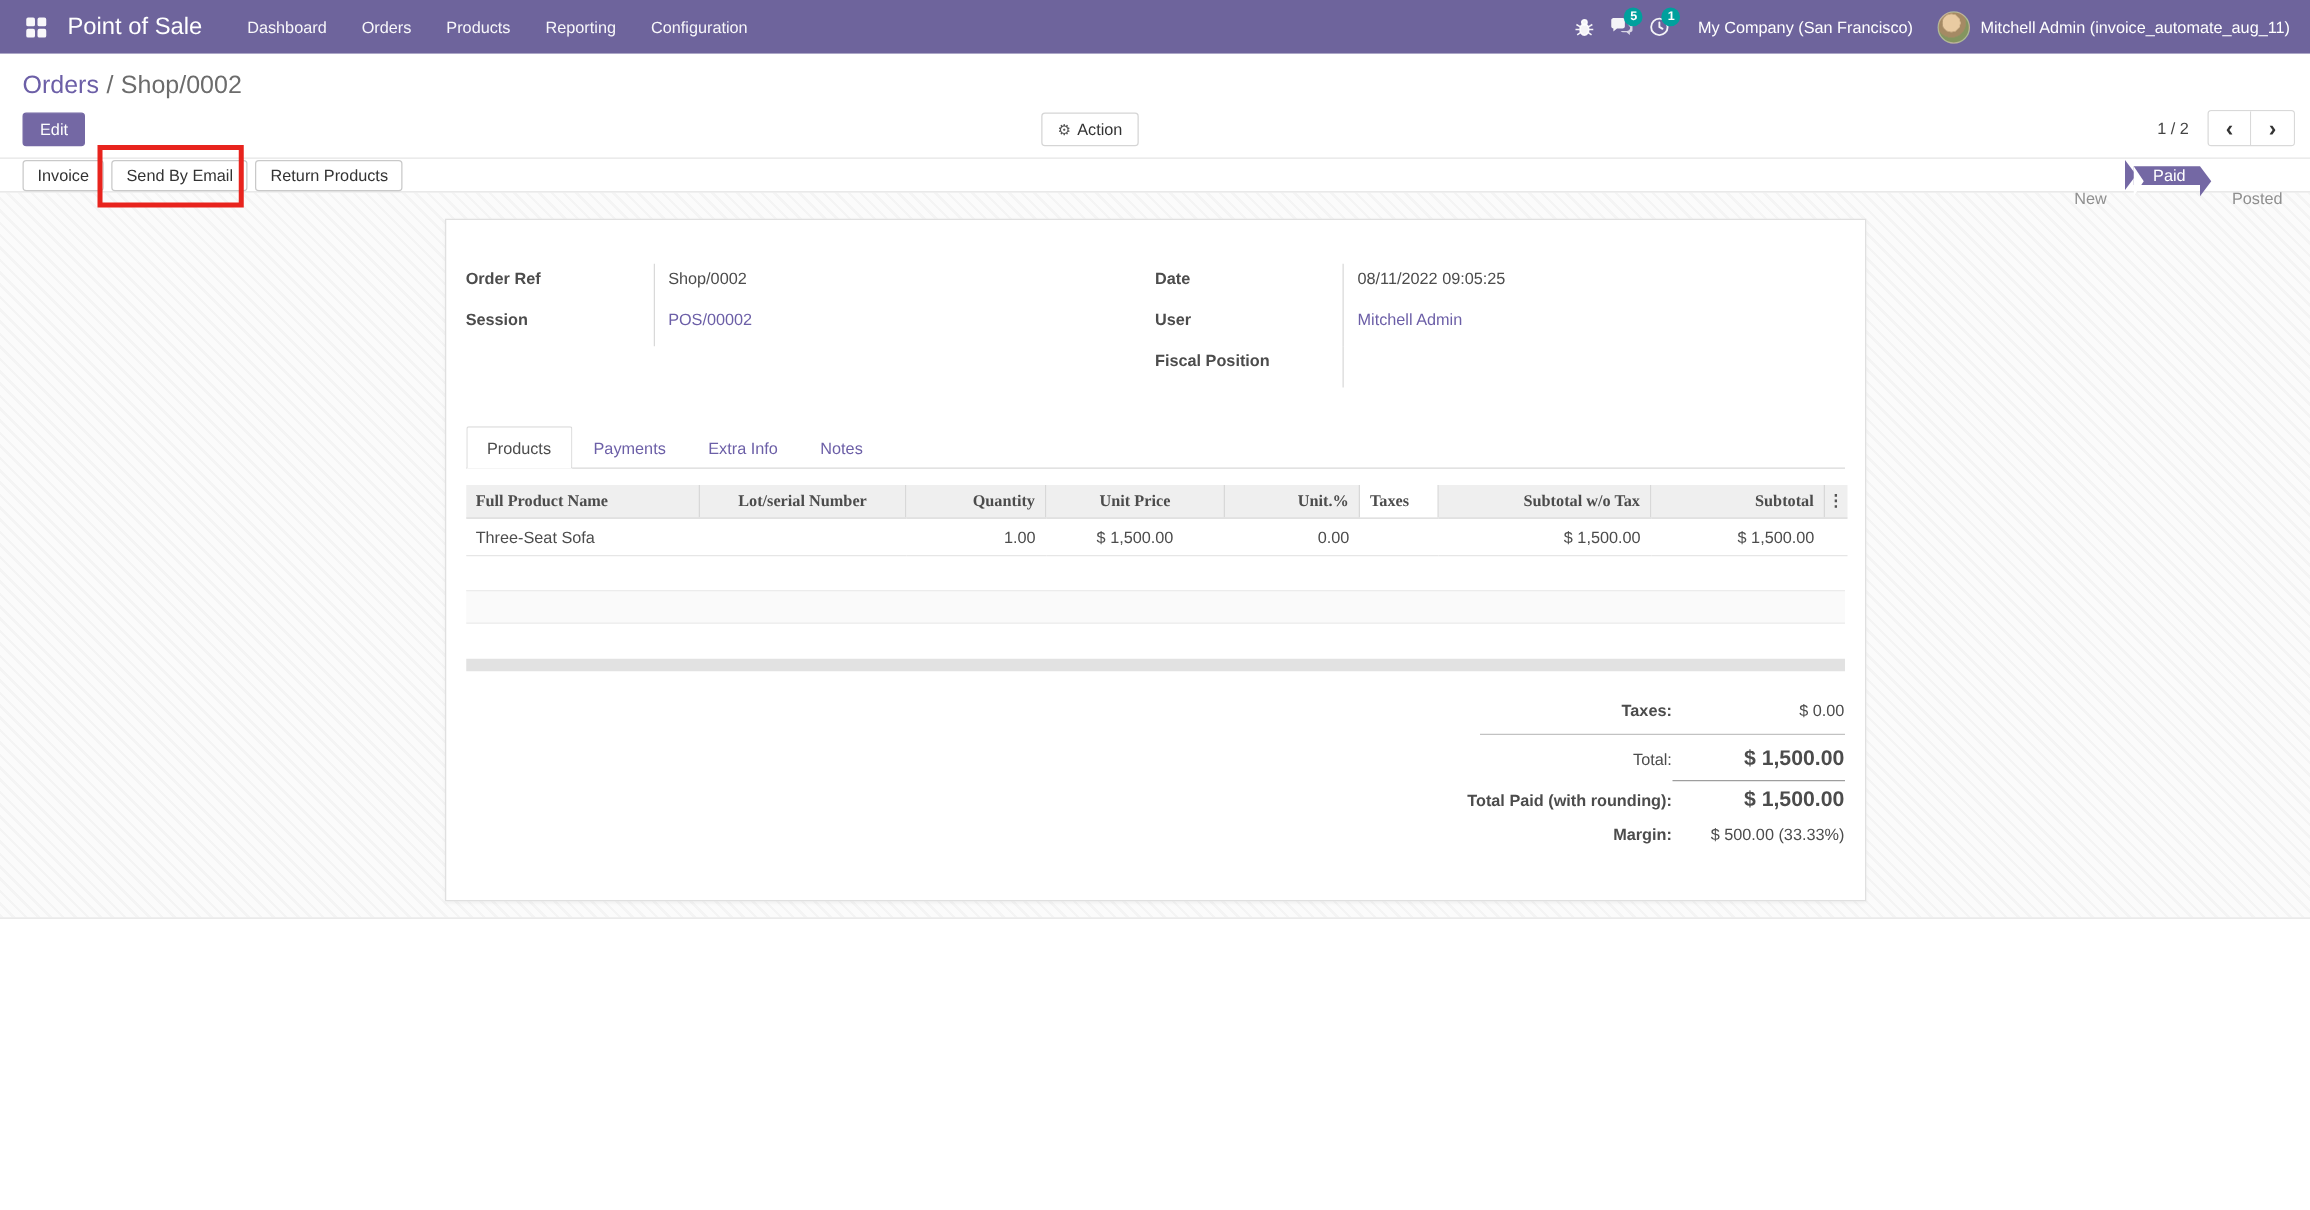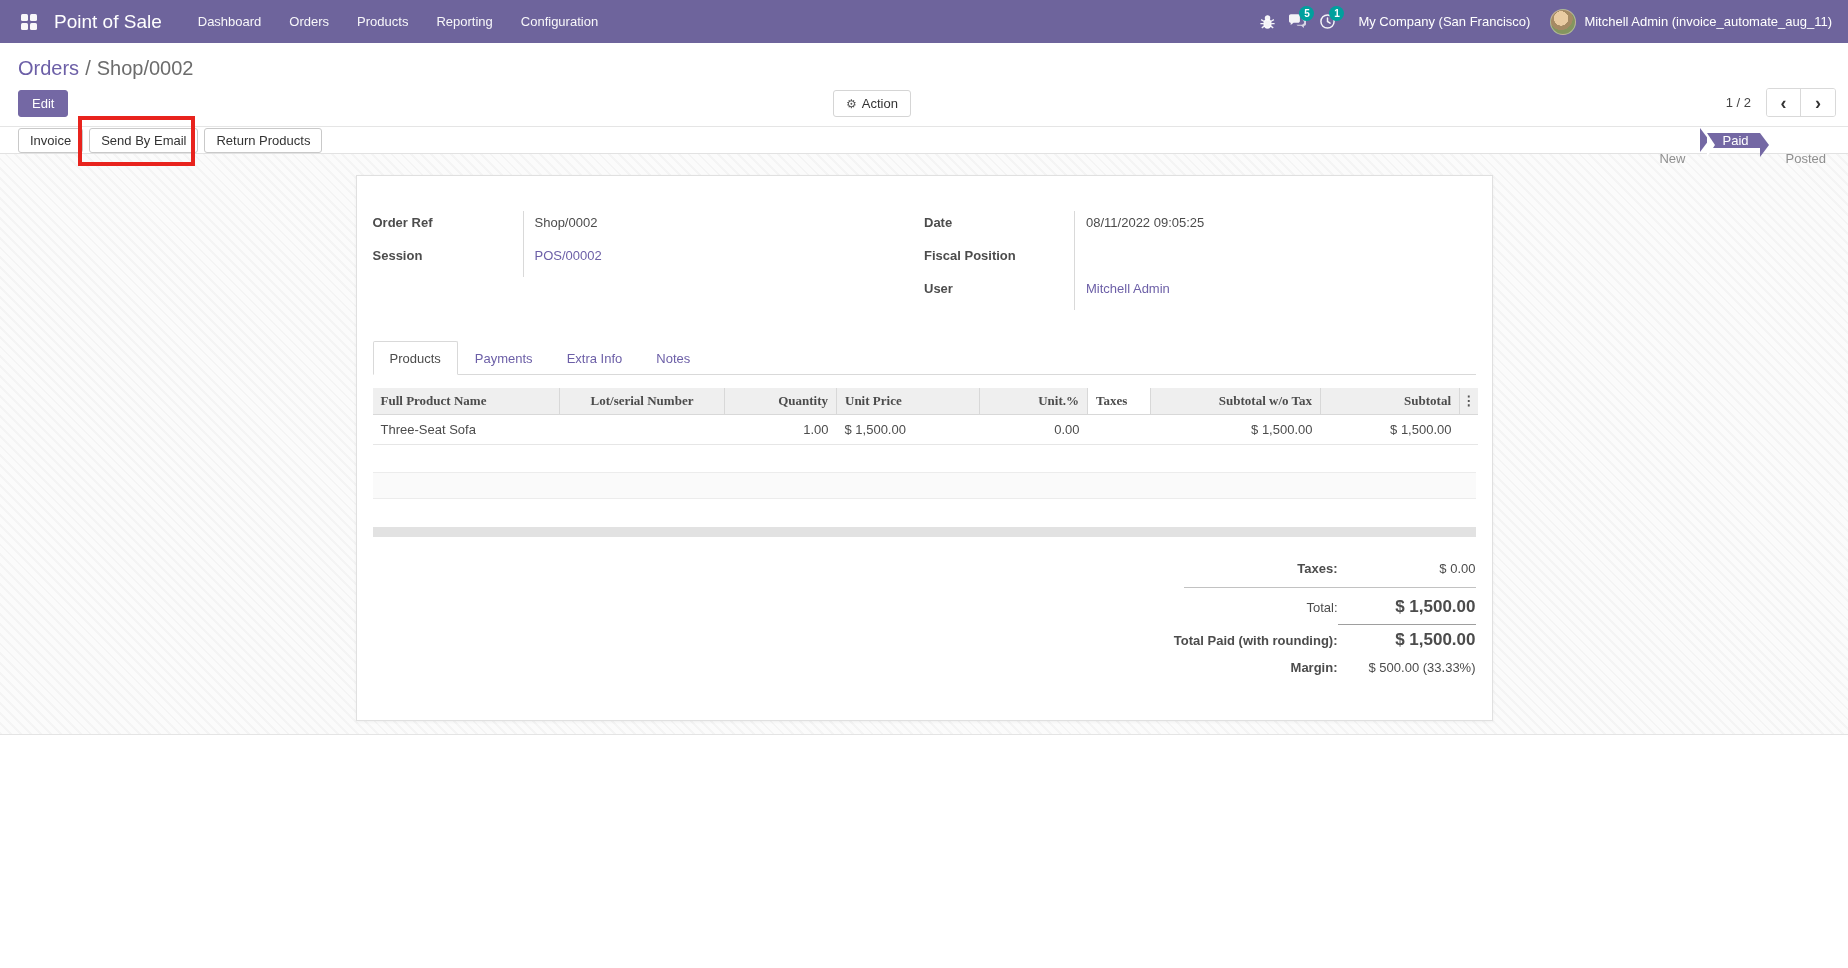--- a/index.html
+++ b/index.html
@@ -77,21 +77,21 @@
   .tab.active{color:var(--c-text);background:#fff;border-color:#d9d9d9;border-bottom-color:#fff;cursor:default;}
 
   table.lines{width:100%;border-collapse:collapse;table-layout:fixed;margin-top:13px;}
   .lines th{background:#efefef;font-size:13px;font-weight:700;color:var(--c-text);padding:5px 8px;border-left:1px solid #d8d8d8;border-bottom:1px solid #d8d8d8;white-space:nowrap;overflow:hidden;cursor:pointer;font-family:Liberation Serif, serif;}
   .lines th:first-child{border-left:none;}
   .lines th.col-tax{background:#fff;}
   .lines td{font-size:13px;color:var(--c-text);padding:7px 8px;border-bottom:1px solid #e6e6e6;white-space:nowrap;overflow:hidden;}
   .col-name{width:187px;text-align:left;}
   .col-lot{width:165px;text-align:center;}
   .col-qty{width:112px;text-align:right;}
-  .col-price{width:143px;text-align:left;}
+  .col-price{width:143px;text-align:center;}
   .col-disc{width:108px;text-align:right;}
   .col-tax{width:63px;text-align:left;}
   .col-sub1{width:170px;text-align:right;}
   .col-sub2{width:139px;text-align:right;}
   .col-opt{width:18px;text-align:center;padding:5px 2px !important;}
   .dots-icon::before{content:"\22EE";color:#555;font-size:13px;font-weight:bold;}
 
   .empty-a{height:27px;}
   .empty-b{height:27px;background:#fafafa;border-top:1px solid #ececec;border-bottom:1px solid #ececec;}
   .tspacer{height:28px;}
@@ -211,26 +211,26 @@
             <span class="flabel">Session</span>
             <div class="fvalue link">POS/00002</div>
           </div>
         </div>
         <div class="fgroup">
           <div class="frow">
             <span class="flabel">Date</span>
             <div class="fvalue">08/11/2022 09:05:25</div>
           </div>
           <div class="frow">
+            <span class="flabel">User</span>
+            <div class="fvalue link">Mitchell Admin</div>
+          </div>
+          <div class="frow">
             <span class="flabel">Fiscal Position</span>
             <div class="fvalue"></div>
-          </div>
-          <div class="frow">
-            <span class="flabel">User</span>
-            <div class="fvalue link">Mitchell Admin</div>
           </div>
         </div>
       </div>
 
       <div class="tabs">
         <span class="tab active">Products</span>
         <span class="tab">Payments</span>
         <span class="tab">Extra Info</span>
         <span class="tab">Notes</span>
       </div>

